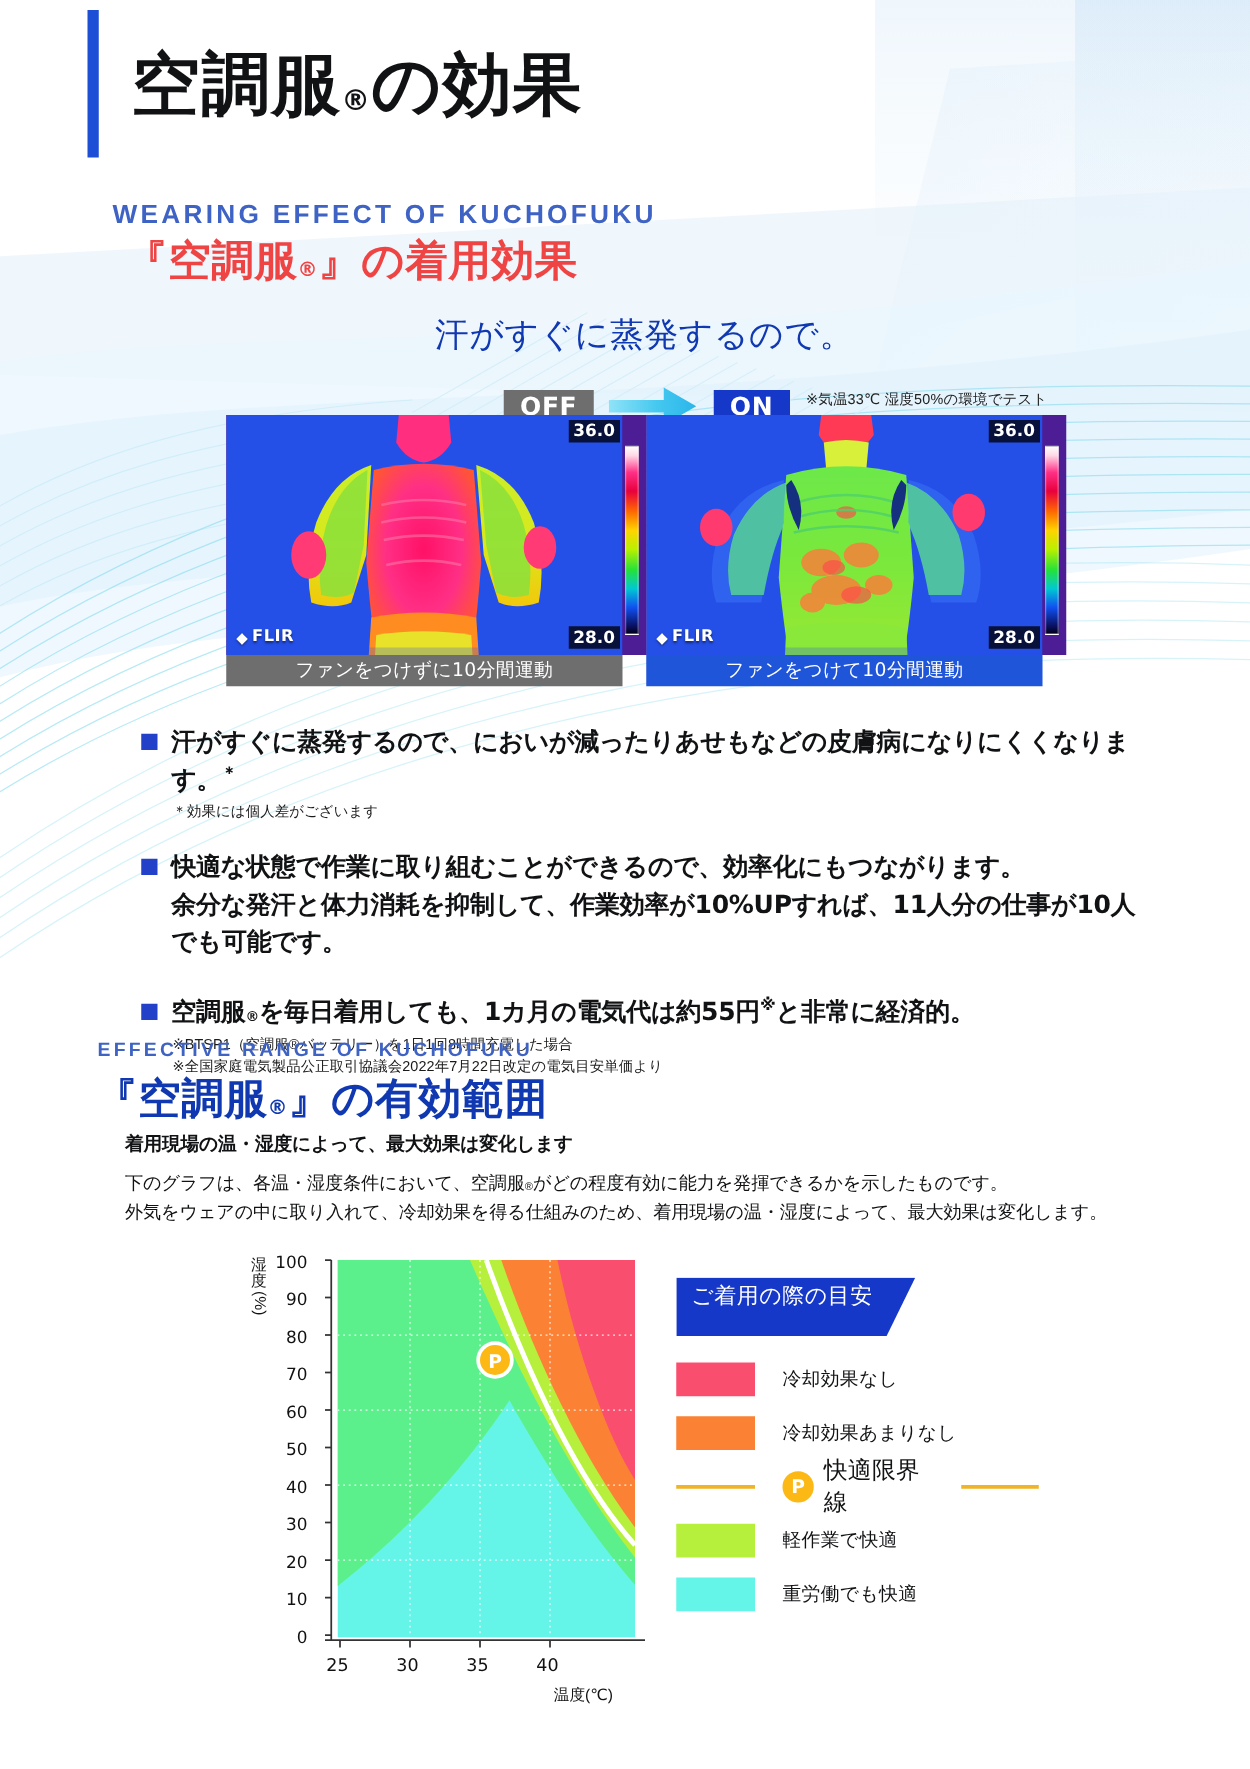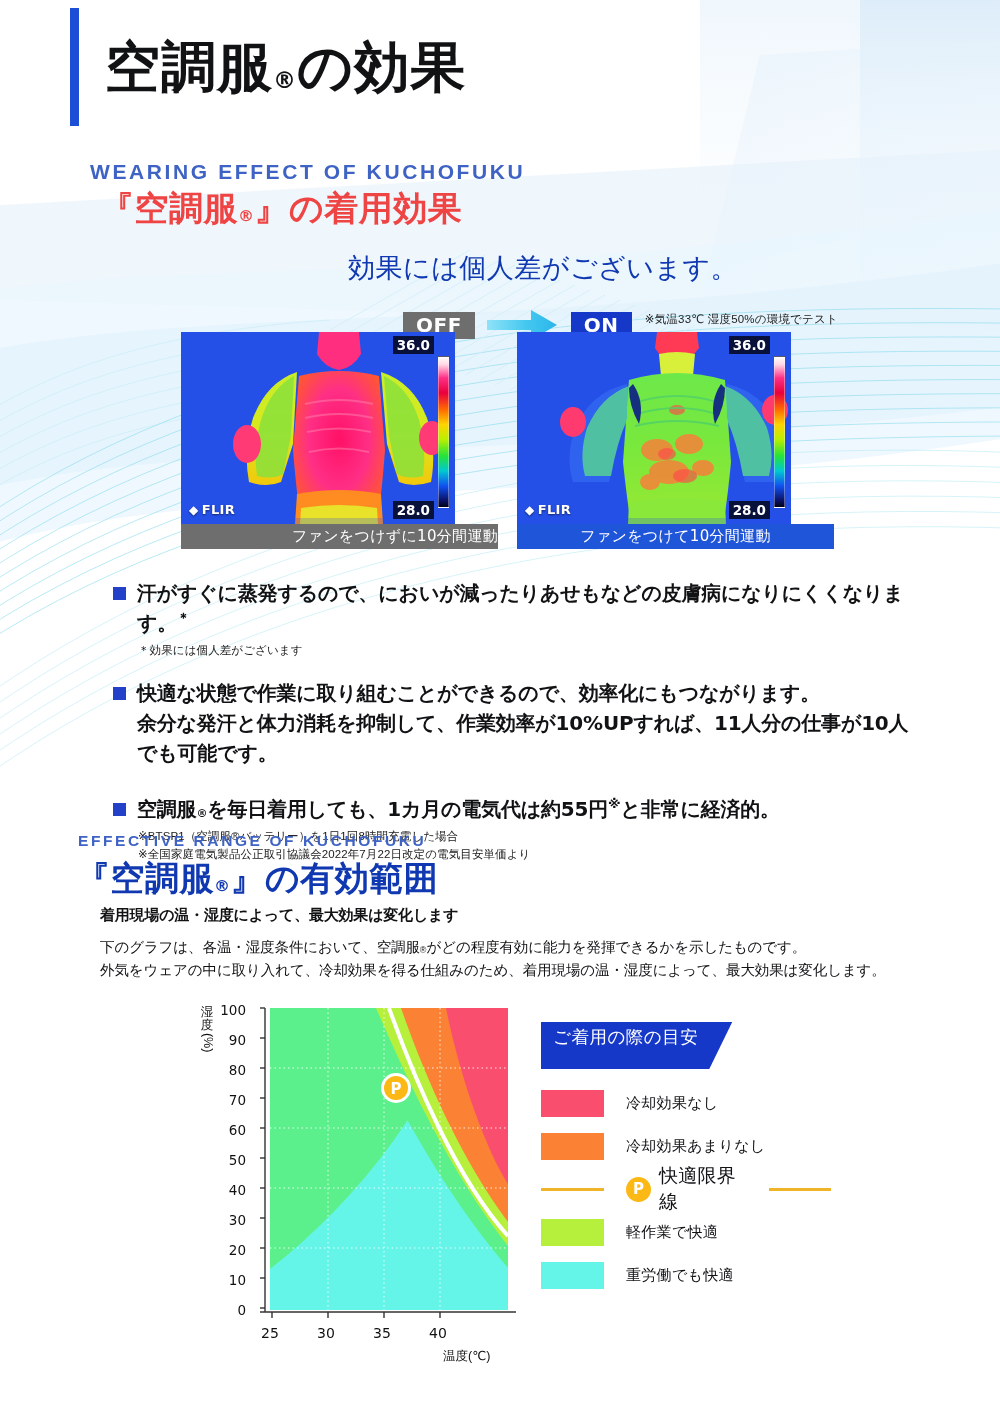--- a/index.html
+++ b/index.html
@@ -61,21 +61,21 @@
 
   .test-note{
     position:absolute;right:162px;top:312px;z-index:3;
     font-size:11.5px;color:#222;letter-spacing:0.2px;
   }
 
   
   .thermals{position:absolute;left:181px;top:332px;z-index:3;display:flex;gap:19px;}
   .thermal{width:317px;}
   .thermal-img{
-    position:relative;width:274px;height:192px;overflow:hidden;
+    position:relative;width:336px;height:192px;overflow:hidden;
     background:#4c1d95;
   }
   .flir{
     position:absolute;left:8px;bottom:7px;z-index:6;
     color:#ffffff;font-size:13px;font-weight:700;letter-spacing:0.4px;
     font-family:"DejaVu Sans",sans-serif;display:flex;align-items:center;gap:3px;
     text-shadow:0 1px 2px rgba(0,0,0,.55);
   }
   .flir-mark{font-size:12px;line-height:1;}
   .temp-tag{
@@ -90,21 +90,21 @@
     position:absolute;right:6px;top:24px;width:9px;height:150px;z-index:6;
     background:linear-gradient(to bottom,#ffffff 0%,#ffd7e6 5%,#ff2f86 14%,#e8003c 24%,
       #ff6a00 35%,#ffd400 45%,#b9f000 55%,#24e23a 66%,#00c8d2 76%,#1050f0 86%,#0a1060 96%,#000018 100%);
     border:1px solid rgba(255,255,255,.35);
   }
   .caption{
     height:25px;line-height:25px;text-align:center;
     color:#ffffff;font-size:15px;letter-spacing:0.3px;
     font-family:"DejaVu Sans",sans-serif;
   }
-  .cap-off{background:#6e6e6e;text-align:right;}
+  .cap-off{background:#6e6e6e;}
   .cap-on{background:#1f55d8;}
 
   
   .bullets{position:absolute;left:113px;top:578px;z-index:3;width:810px;}
   .bullet{display:flex;align-items:flex-start;margin-bottom:4px;}
   .bsq{width:13px;height:13px;background:#2340c8;margin-top:9px;margin-right:11px;flex:0 0 13px;}
   .btext{
     font-family:"DejaVu Sans",sans-serif;
     font-size:20px;font-weight:700;line-height:1.5;color:#111214;letter-spacing:-0.2px;
   }
@@ -272,21 +272,21 @@
   <div class="header">
     <div class="title-row">
       <div class="title-bar"></div>
       <div class="main-title"><span>空調服</span><span class="reg">®</span><span>の効果</span></div>
     </div>
   </div>
 
   <div class="sub-en">WEARING EFFECT OF KUCHOFUKU</div>
   <div class="sub-jp"><span>『空調服</span><span class="reg">®</span><span>』の着用効果</span></div>
 
-  <div class="lead">効果には個人差がございます。</div>
+  <div class="lead">汗がすぐに蒸発するので。</div>
 
   <div class="switchrow">
     <div class="badge badge-off">OFF</div>
     <div class="arrow-wrap">
       <svg viewBox="0 0 72 34" width="72" height="34">
         <path d="M0,12 L44,12 L44,2 L70,17 L44,32 L44,22 L0,22 Z" fill="url(#arrowg)"></path>
       </svg>
     </div>
     <div class="badge badge-on">ON</div>
   </div>

